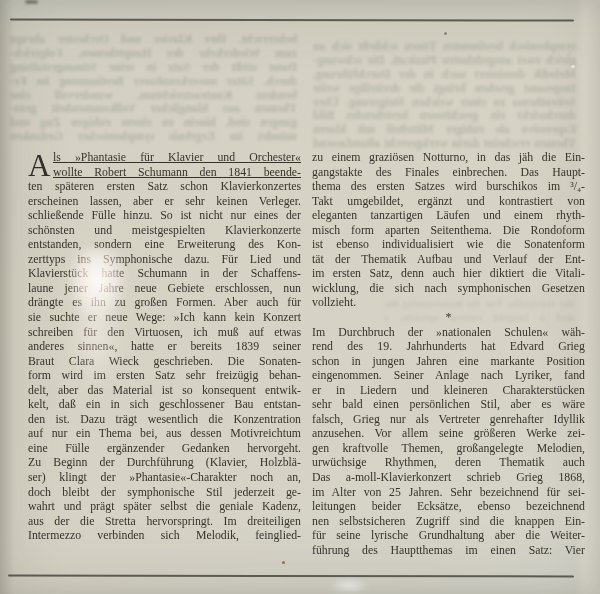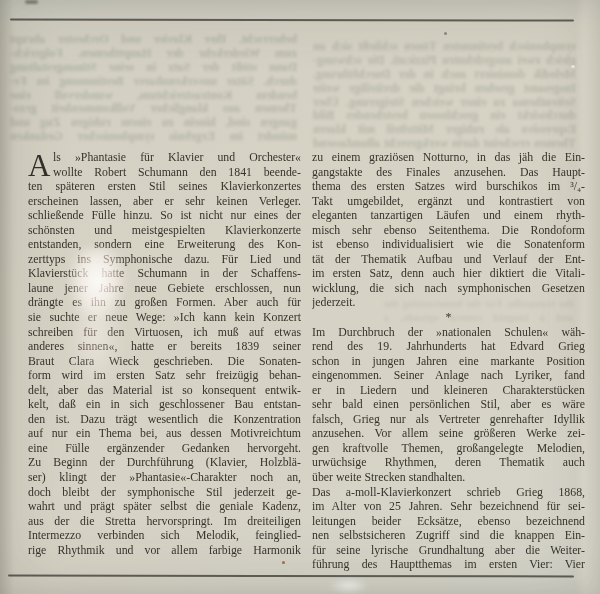--- a/index.html
+++ b/index.html
@@ -28,21 +28,21 @@
   .ghost .tline{height:13.9px;}
 
   .col{position:absolute;top:150px;width:273px;color:#37332c;
     font-size:11.8px;line-height:14.55px;}
   #left-col{left:28px;}
   #right-col{left:312px;}
   .tline{height:14.55px;overflow:hidden;text-align:justify;text-align-last:justify;
     text-justify:inter-word;white-space:normal;}
   .tline.noj{text-align-last:left;}
   .tline.sep{text-align:center;text-align-last:center;}
-  .tline.indent{padding-left:25px;}
+  .tline.indent{padding-left:25px;text-decoration:underline;}
   #drop-cap{position:absolute;left:28px;top:151px;font-size:31px;line-height:29px;
     color:#332f29;font-weight:400;}
 
   .refl{position:absolute;pointer-events:none;mix-blend-mode:screen;}
   #refl-core{left:68px;top:248px;width:58px;height:72px;filter:blur(3px);
     background:radial-gradient(ellipse at 50% 45%,rgba(255,249,243,.95) 0%,rgba(252,224,213,.62) 42%,rgba(249,214,203,0) 74%);}
   #refl-tail{left:70px;top:298px;width:52px;height:92px;filter:blur(6px);
     background:radial-gradient(ellipse at 50% 40%,rgba(248,214,203,.5) 0%,rgba(248,214,203,0) 72%);}
   #refl-bottom{left:328px;top:578px;width:42px;height:16px;filter:blur(2px);
     background:radial-gradient(ellipse at 50% 50%,rgba(238,243,238,.85) 0%,rgba(238,243,238,0) 70%);}
@@ -86,21 +86,21 @@
 <div id="ghost-mid-right" class="ghost">
     <div class="tline">the tranquillo. For the homecoming the</div>
     <div class="tline">and a languid central episode, a</div>
   </div>
 
 <div id="drop-cap">A</div>
 
 <div id="left-col" class="col">
     <div class="tline indent">ls »Phantasie für Klavier und Orchester«</div>
     <div class="tline indent">wollte Robert Schumann den 1841 beende-</div>
-    <div class="tline">ten späteren ersten Stil seines Klavierkonzertes</div>
+    <div class="tline">ten späteren ersten Satz schon Klavierkonzertes</div>
     <div class="tline">erscheinen lassen, aber er sehr keinen Verleger.</div>
     <div class="tline">schließende Fülle hinzu. So ist nicht nur eines der</div>
     <div class="tline">schönsten und meistgespielten Klavierkonzerte</div>
     <div class="tline">entstanden, sondern eine Erweiterung des Kon-</div>
     <div class="tline">zerttyps ins Symphonische dazu. Für Lied und</div>
     <div class="tline">Klavierstück hatte Schumann in der Schaffens-</div>
     <div class="tline">laune jener Jahre neue Gebiete erschlossen, nun</div>
     <div class="tline">drängte es ihn zu großen Formen. Aber auch für</div>
     <div class="tline">sie suchte er neue Wege: »Ich kann kein Konzert</div>
     <div class="tline">schreiben für den Virtuosen, ich muß auf etwas</div>
@@ -111,53 +111,51 @@
     <div class="tline">kelt, daß ein in sich geschlossener Bau entstan-</div>
     <div class="tline">den ist. Dazu trägt wesentlich die Konzentration</div>
     <div class="tline">auf nur ein Thema bei, aus dessen Motivreichtum</div>
     <div class="tline">eine Fülle ergänzender Gedanken hervorgeht.</div>
     <div class="tline">Zu Beginn der Durchführung (Klavier, Holzblä-</div>
     <div class="tline">ser) klingt der »Phantasie«-Charakter noch an,</div>
     <div class="tline">doch bleibt der symphonische Stil jederzeit ge-</div>
     <div class="tline">wahrt und prägt später selbst die geniale Kadenz,</div>
     <div class="tline">aus der die Stretta hervorspringt. Im dreiteiligen</div>
     <div class="tline">Intermezzo verbinden sich Melodik, feinglied-</div>
-    <div class="tline">rige Rhythmik und vor allem farbige Harmonik</div>
   </div>
 
 <div id="right-col" class="col">
     <div class="tline">zu einem graziösen Notturno, in das jäh die Ein-</div>
-    <div class="tline">gangstakte des Finales anzusehen. Das Haupt-</div>
+    <div class="tline">gangstakte des Finales einbrechen. Das Haupt-</div>
     <div class="tline">thema des ersten Satzes wird burschikos im ³/₄-</div>
     <div class="tline">Takt umgebildet, ergänzt und kontrastiert von</div>
     <div class="tline">eleganten tanzartigen Läufen und einem rhyth-</div>
-    <div class="tline">misch sehr ebenso Seitenthema. Die Rondoform</div>
+    <div class="tline">misch form aparten Seitenthema. Die Rondoform</div>
     <div class="tline">ist ebenso individualisiert wie die Sonatenform</div>
     <div class="tline">tät der Thematik Aufbau und Verlauf der Ent-</div>
     <div class="tline">im ersten Satz, denn auch hier diktiert die Vitali-</div>
     <div class="tline">wicklung, die sich nach symphonischen Gesetzen</div>
-    <div class="tline noj">jederzeit.</div>
+    <div class="tline noj">vollzieht.</div>
     <div class="tline sep">*</div>
     <div class="tline">Im Durchbruch der »nationalen Schulen« wäh-</div>
     <div class="tline">rend des 19. Jahrhunderts hat Edvard Grieg</div>
     <div class="tline">schon in jungen Jahren eine markante Position</div>
     <div class="tline">eingenommen. Seiner Anlage nach Lyriker, fand</div>
     <div class="tline">er in Liedern und kleineren Charakterstücken</div>
     <div class="tline">sehr bald einen persönlichen Stil, aber es wäre</div>
     <div class="tline">falsch, Grieg nur als Vertreter genrehafter Idyllik</div>
     <div class="tline">anzusehen. Vor allem seine größeren Werke zei-</div>
     <div class="tline">gen kraftvolle Themen, großangelegte Melodien,</div>
     <div class="tline">urwüchsige Rhythmen, deren Thematik auch</div>
-    <div class="tline noj">über weite Strecken standhalten.</div>
     <div class="tline">Das a-moll-Klavierkonzert schrieb Grieg 1868,</div>
     <div class="tline">im Alter von 25 Jahren. Sehr bezeichnend für sei-</div>
     <div class="tline">leitungen beider Ecksätze, ebenso bezeichnend</div>
     <div class="tline">nen selbstsicheren Zugriff sind die knappen Ein-</div>
     <div class="tline">für seine lyrische Grundhaltung aber die Weiter-</div>
-    <div class="tline">führung des Hauptthemas im ersten Vier: Vier</div>
+    <div class="tline">führung des Hauptthemas im einen Satz: Vier</div>
   </div>
 
 <div id="refl-core" class="refl"></div>
 <div id="refl-tail" class="refl"></div>
 <div id="refl-bottom" class="refl"></div>
 
 <div id="speck-topleft" class="speck"></div>
 <div id="speck-dark" class="speck"></div>
 <div id="speck-white" class="speck"></div>
 <div id="speck-rust" class="speck"></div>

